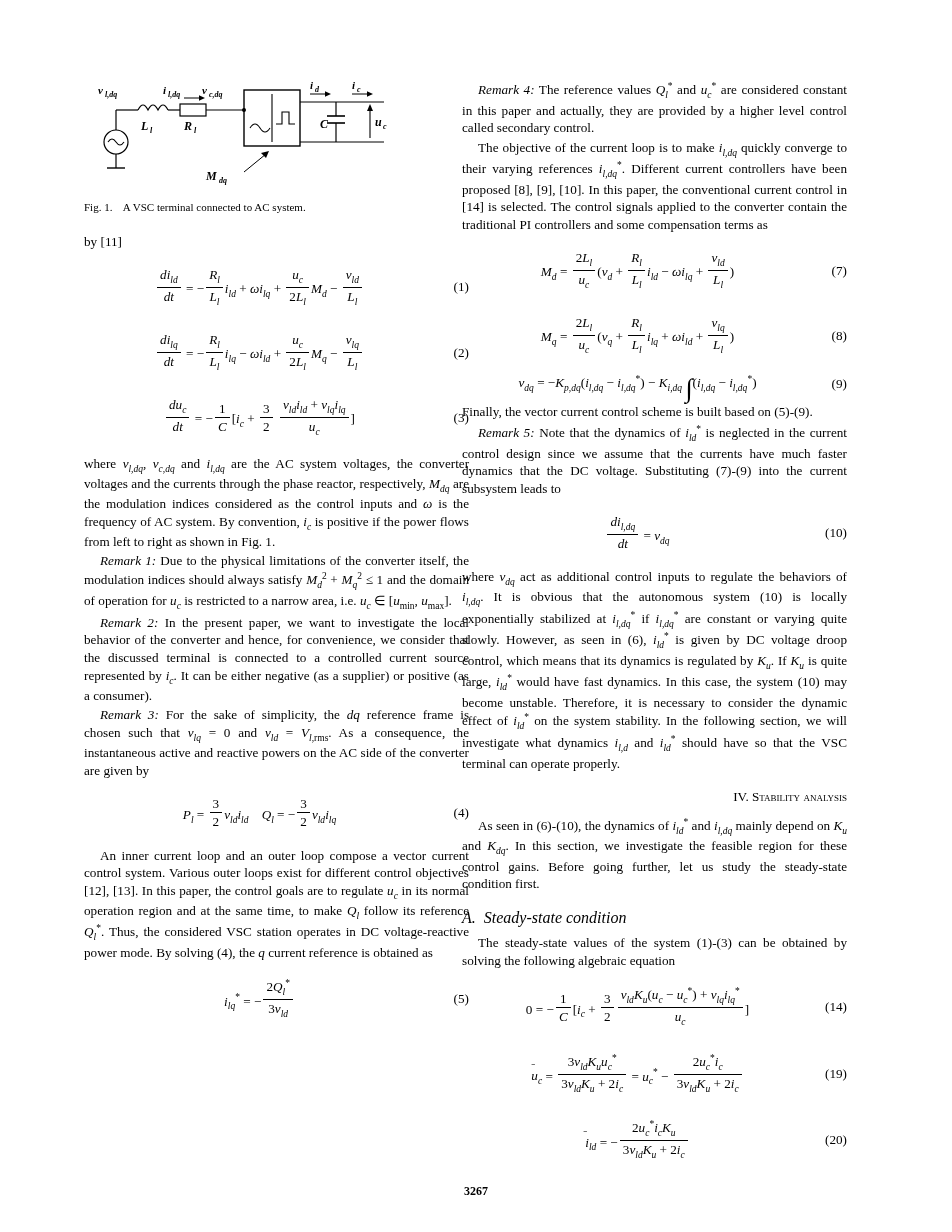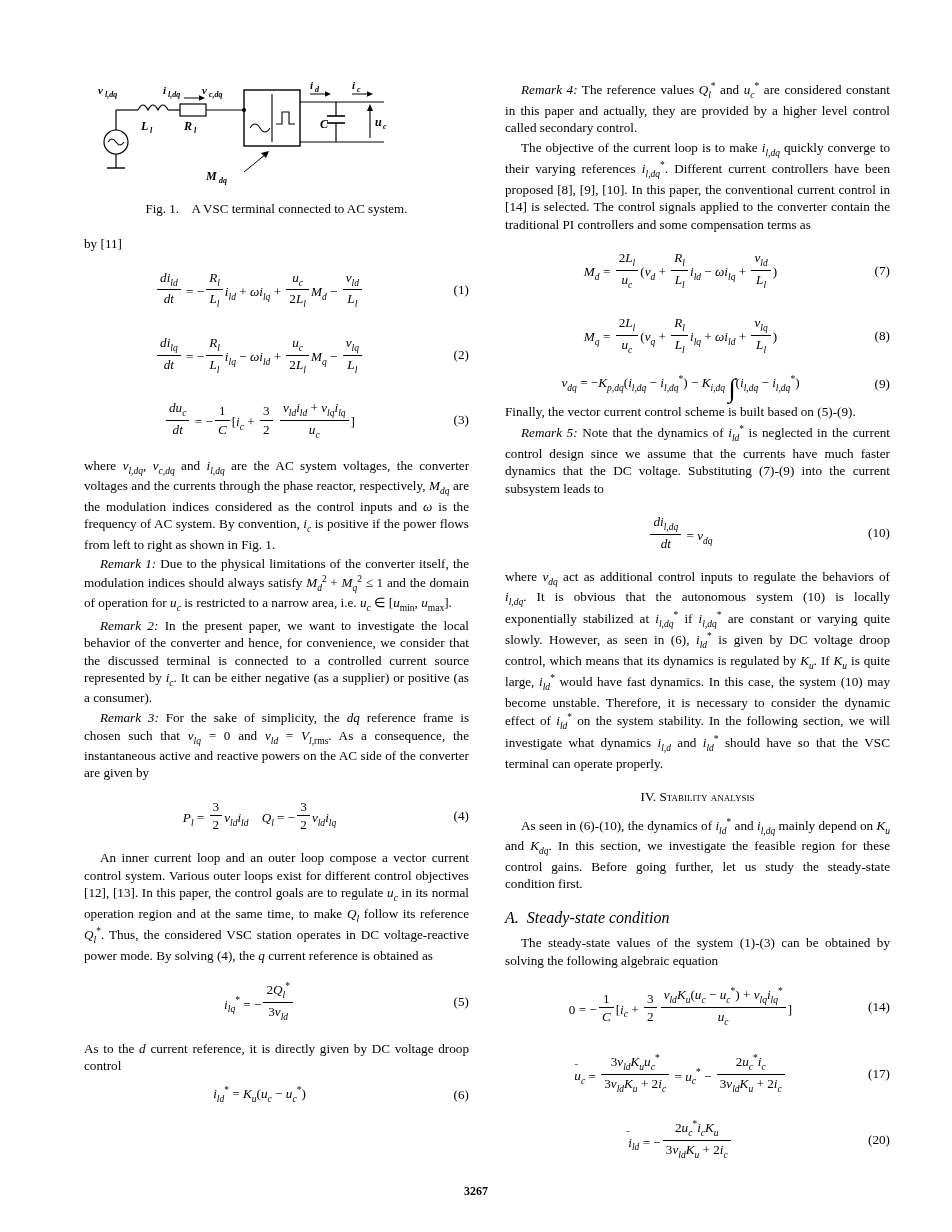--- a/index.html
+++ b/index.html
@@ -18,34 +18,34 @@
   }
   .col {
     position: absolute;
     top: 80px;
     width: 385px;
     font-size: 13.2px;
     line-height: 1.33;
     text-align: justify;
   }
   .col.left  { left: 84px; }
-  .col.right { left: 505px; }
+  .col.right { left: 462px; }
 
   p {
     margin: 0 0 2px 0;
     text-indent: 16px;
   }
   p.noindent { text-indent: 0; }
 
   .figure {
     margin: 0 0 4px 0;
   }
   .figcaption {
-    font-size: 13px;
-    text-align: center;
+    font-size: 11px;
+    text-align: left;
     margin: 10px 0 18px 0;
     text-indent: 0;
   }
   .figcaption .lbl { }
 
   .eq {
     display: flex;
     align-items: center;
     margin: 9px 0 9px 0;
     text-indent: 0;
@@ -55,21 +55,21 @@
     text-align: center;
     font-family: "Liberation Serif", serif;
   }
   .eq .num {
     width: 34px;
     text-align: right;
     font-size: 13.2px;
   }
 
   .sec-head {
-    text-align: center;
+    text-align: right;
     margin: 16px 0 10px 0;
     text-indent: 0;
     font-size: 13.2px;
   }
   .sec-head .sc {
     font-variant: small-caps;
   }
   .subsec-head {
     margin: 14px 0 6px 0;
     text-indent: 0;
@@ -251,28 +251,21 @@
 
     <p><span>An inner current loop and an outer loop compose a vector current control system. Various outer loops exist for different control objectives [12], [13]. In this paper, the control goals are to regulate</span> <span class="mi">u</span><sub><span class="mi">c</span></sub> <span>in its normal operation region and at the same time, to make</span> <span class="mi">Q</span><sub><span class="mi">l</span></sub> <span>follow its reference</span> <span class="mi">Q</span><sub><span class="mi">l</span></sub><sup>*</sup><span>. Thus, the considered VSC station operates in DC voltage-reactive power mode. By solving (4), the</span> <span class="mi">q</span> <span>current reference is obtained as</span></p>
 
     <div class="eq">
       <div class="body">
         <span class="mi">i</span><sub><span class="mi">lq</span></sub><sup>*</sup> = −<span class="frac"><span class="n">2<span class="mi">Q</span><sub><span class="mi">l</span></sub><sup>*</sup></span><span class="d">3<span class="mi">v</span><sub><span class="mi">ld</span></sub></span></span>
       </div>
       <div class="num">(5)</div>
     </div>
 
-    <p class="noindent"><span>As to the</span> <span class="mi">d</span> <span>current reference, it is directly given by DC voltage droop control</span></p>
-
-    <div class="eq">
-      <div class="body">
-        <span class="mi">i</span><sub><span class="mi">ld</span></sub><sup>*</sup> = <span class="mi">K</span><sub><span class="mi">u</span></sub>(<span class="mi">u</span><sub><span class="mi">c</span></sub> − <span class="mi">u</span><sub><span class="mi">c</span></sub><sup>*</sup>)
-      </div>
-      <div class="num">(6)</div>
-    </div>
+
 
 
   </div>
 
   <div class="col right">
 
     <p><span class="remark-title">Remark 4:</span> <span>The reference values</span> <span class="mi">Q</span><sub><span class="mi">l</span></sub><sup>*</sup> <span>and</span> <span class="mi">u</span><sub><span class="mi">c</span></sub><sup>*</sup> <span>are considered constant in this paper and actually, they are provided by a higher level control called secondary control.</span></p>
 
     <p><span>The objective of the current loop is to make</span> <span class="mi">i</span><sub><span class="mi">l,dq</span></sub> <span>quickly converge to their varying references</span> <span class="mi">i</span><sub><span class="mi">l,dq</span></sub><sup>*</sup><span>. Different current controllers have been proposed [8], [9], [10]. In this paper, the conventional current control in [14] is selected. The control signals applied to the converter contain the traditional PI controllers and some compensation terms as</span></p>
 
@@ -324,21 +317,21 @@
         0 = −<span class="frac"><span class="n">1</span><span class="d"><span class="mi">C</span></span></span>[<span class="mi">i</span><sub><span class="mi">c</span></sub> + <span class="frac"><span class="n">3</span><span class="d">2</span></span><span class="frac"><span class="n"><span class="mi">v</span><sub><span class="mi">ld</span></sub><span class="mi">K</span><sub><span class="mi">u</span></sub>(<span class="mi">u</span><sub><span class="mi">c</span></sub> − <span class="mi">u</span><sub><span class="mi">c</span></sub><sup>*</sup>) + <span class="mi">v</span><sub><span class="mi">lq</span></sub><span class="mi">i</span><sub><span class="mi">lq</span></sub><sup>*</sup></span><span class="d"><span class="mi">u</span><sub><span class="mi">c</span></sub></span></span>]
       </div>
       <div class="num">(14)</div>
     </div>
 
 
     <div class="eq">
       <div class="body">
         <span style="position:relative;"><span style="position:absolute;left:2px;top:-8px;font-size:11px;">̄</span><span class="mi">u</span></span><sub><span class="mi">c</span></sub> = <span class="frac"><span class="n">3<span class="mi">v</span><sub><span class="mi">ld</span></sub><span class="mi">K</span><sub><span class="mi">u</span></sub><span class="mi">u</span><sub><span class="mi">c</span></sub><sup>*</sup></span><span class="d">3<span class="mi">v</span><sub><span class="mi">ld</span></sub><span class="mi">K</span><sub><span class="mi">u</span></sub> + 2<span class="mi">i</span><sub><span class="mi">c</span></sub></span></span> = <span class="mi">u</span><sub><span class="mi">c</span></sub><sup>*</sup> − <span class="frac"><span class="n">2<span class="mi">u</span><sub><span class="mi">c</span></sub><sup>*</sup><span class="mi">i</span><sub><span class="mi">c</span></sub></span><span class="d">3<span class="mi">v</span><sub><span class="mi">ld</span></sub><span class="mi">K</span><sub><span class="mi">u</span></sub> + 2<span class="mi">i</span><sub><span class="mi">c</span></sub></span></span>
       </div>
-      <div class="num">(17)</div>
+      <div class="num">(19)</div>
     </div>
 
     <div class="eq">
       <div class="body">
         <span style="position:relative;"><span style="position:absolute;left:0px;top:-8px;font-size:11px;">̄</span><span class="mi">i</span></span><sub><span class="mi">ld</span></sub> = −<span class="frac"><span class="n">2<span class="mi">u</span><sub><span class="mi">c</span></sub><sup>*</sup><span class="mi">i</span><sub><span class="mi">c</span></sub><span class="mi">K</span><sub><span class="mi">u</span></sub></span><span class="d">3<span class="mi">v</span><sub><span class="mi">ld</span></sub><span class="mi">K</span><sub><span class="mi">u</span></sub> + 2<span class="mi">i</span><sub><span class="mi">c</span></sub></span></span>
       </div>
       <div class="num">(20)</div>
     </div>
 
   </div>

